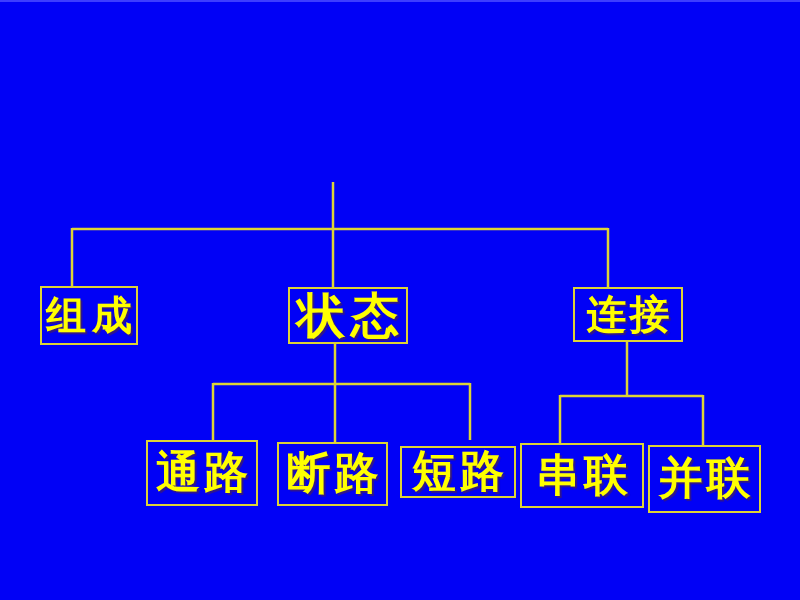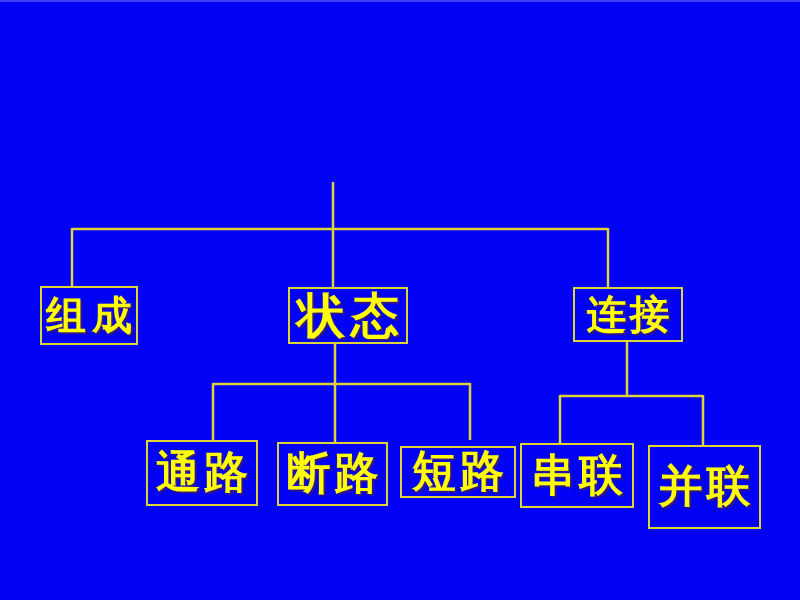--- a/index.html
+++ b/index.html
@@ -57,22 +57,22 @@
     text-shadow: 2px 2px 1px rgba(110, 50, 0, 0.45);
     white-space: nowrap;
   }
   .node-circuit     { left: 250px; top: 118px; width: 168px; height: 64px; font-size: 40px; padding-left: 10px; }
   .node-composition { left:  40px; top: 286px; width: 98px; height: 59px; font-size: 40px; }
   .node-state       { left: 288px; top: 287px; width: 120px; height: 57px; font-size: 48px; }
   .node-connection  { left: 573px; top: 287px; width: 110px; height: 55px; font-size: 40px; letter-spacing: 3px; text-indent: 3px; }
   .node-closed      { left: 146px; top: 440px; width: 112px; height: 66px; font-size: 44px; letter-spacing: 4px; text-indent: 4px; text-align: right; }
   .node-open        { left: 277px; top: 442px; width: 111px; height: 64px; font-size: 44px; letter-spacing: 4px; text-indent: 4px; text-align: center; }
   .node-short       { left: 400px; top: 438px; width: 116px; height: 52px; font-size: 44px; letter-spacing: 4px; text-indent: 4px; margin-top: 8px; }
-  .node-series      { left: 520px; top: 443px; width: 114px; height: 65px; font-size: 44px; letter-spacing: 4px; text-indent: 4px; }
-  .node-parallel    { left: 648px; top: 445px; width: 113px; height: 84px; font-size: 44px; letter-spacing: 4px; text-indent: 4px; }
+  .node-series      { left: 520px; top: 443px; width: 124px; height: 65px; font-size: 44px; letter-spacing: 4px; text-indent: 4px; }
+  .node-parallel    { left: 648px; top: 445px; width: 113px; height: 68px; font-size: 44px; letter-spacing: 4px; text-indent: 4px; }
 </style>
 </head>
 <body>
 
 <div class="slide">
 
   <div class="slide-edge-top"></div>
 
 
   <svg class="connectors" width="800" height="600" viewBox="0 0 800 600">

